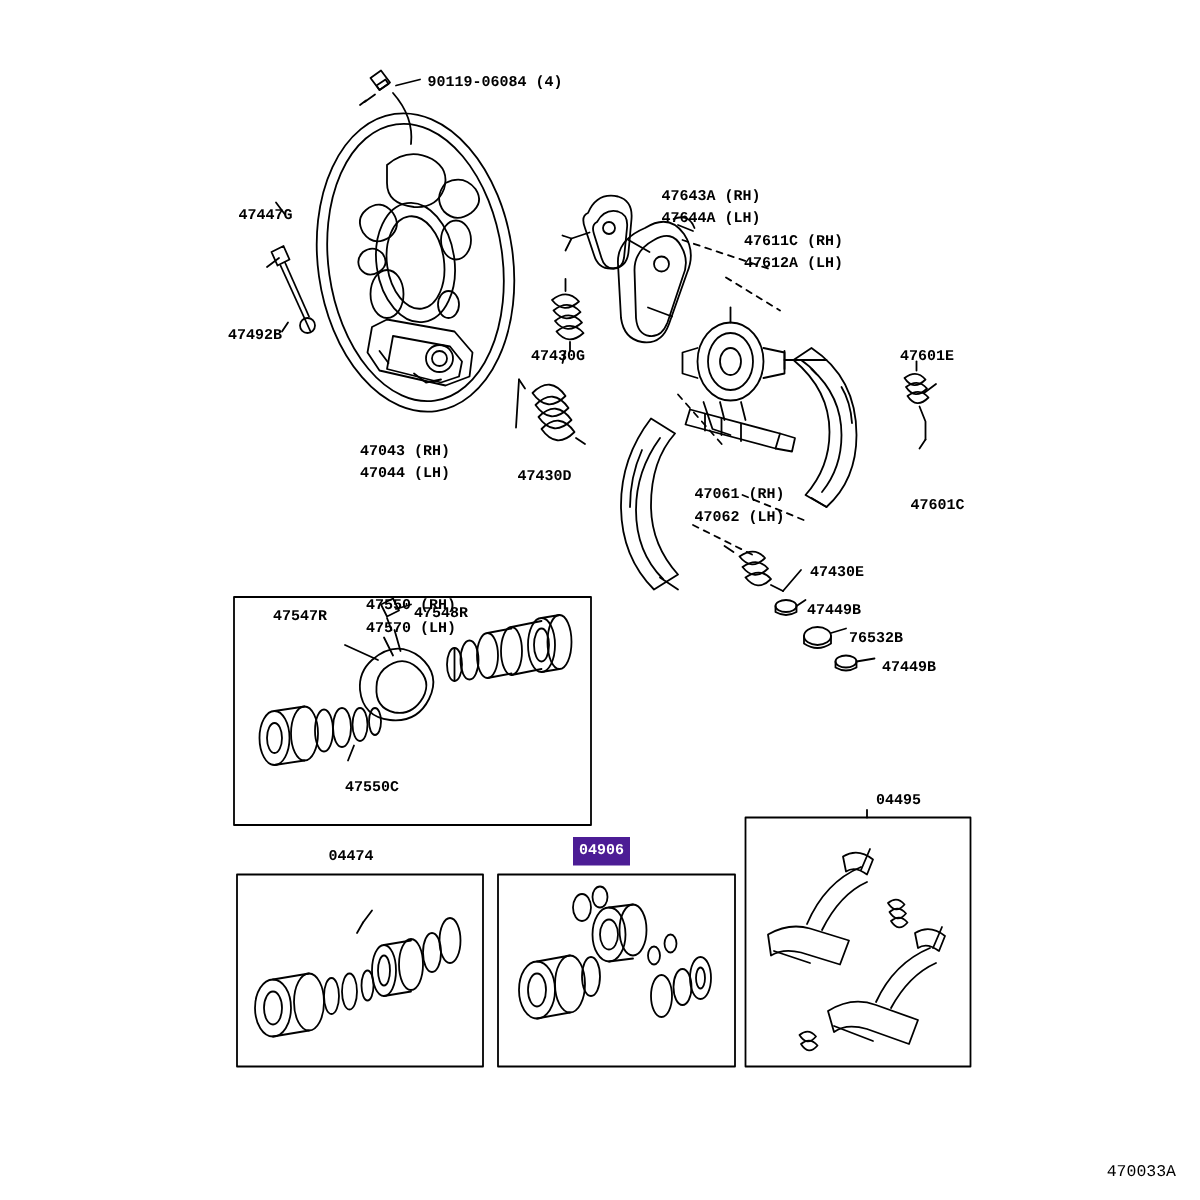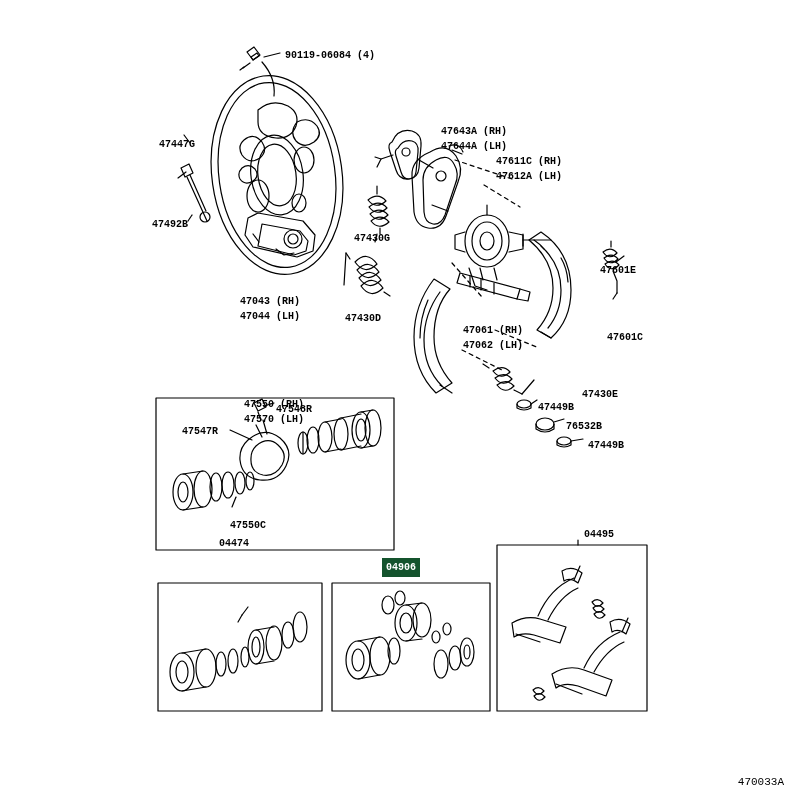--- a/index.html
+++ b/index.html
@@ -26,21 +26,21 @@
     position: absolute;
     font-family: Liberation Mono, monospace;
     font-size: 10px;
     font-weight: bold;
     color: #000000;
     letter-spacing: 0px;
     white-space: pre;
     line-height: 15px;
   }
   .lbl.hl {
-    background: #14532d;
+    background: #4c1d95;
     color: #ffffff;
     padding: 2px 4px 2px 4px;
   }
   .footer-code {
     position: absolute;
     right: 16px;
     bottom: 12px;
     font-family: "Liberation Mono", monospace;
     font-size: 11px;
     color: #000000;
@@ -306,30 +306,30 @@
   <div class="lbl" style="left:240px; top:294px;">47043 (RH)
 47044 (LH)</div>
   <div class="lbl" style="left:354px; top:231px;">47430G</div>
   <div class="lbl" style="left:345px; top:311px;">47430D</div>
   <div class="lbl" style="left:441px; top:124px;">47643A (RH)
 47644A (LH)</div>
   <div class="lbl" style="left:484px; top:154px;margin-left:12px;">47611C (RH)
 47612A (LH)</div>
   <div class="lbl" style="left:463px; top:323px;">47061 (RH)
 47062 (LH)</div>
-  <div class="lbl" style="left:600px; top:231px;margin-top:32px;">47601E</div>
+  <div class="lbl" style="left:600px; top:231px;">47601E</div>
   <div class="lbl" style="left:607px; top:330px;">47601C</div>
-  <div class="lbl" style="left:540px; top:387px;margin-left:42px;">47430E</div>
+  <div class="lbl" style="left:540px; top:375px;">47430E</div>
   <div class="lbl" style="left:538px; top:400px;">47449B</div>
   <div class="lbl" style="left:566px; top:419px;">76532B</div>
   <div class="lbl" style="left:588px; top:438px;">47449B</div>
   <div class="lbl" style="left:244px; top:361px;margin-top:36px;">47550 (RH)
 47570 (LH)</div>
   <div class="lbl" style="left:276px; top:402px;">47548R</div>
-  <div class="lbl" style="left:182px; top:424px;">47547R</div>
+  <div class="lbl" style="left:182px; top:404px;">47547R</div>
   <div class="lbl" style="left:230px; top:518px;text-align:center;">47550C</div>
-  <div class="lbl" style="left:219px; top:536px;">04474</div>
+  <div class="lbl" style="left:219px; top:564px;">04474</div>
   <div class="lbl hl" style="left:382px; top:558px;">04906</div>
   <div class="lbl" style="left:584px; top:527px;">04495</div>
 
   <div class="footer-code">470033A</div>
 
 </div>
 
 </body></html>

